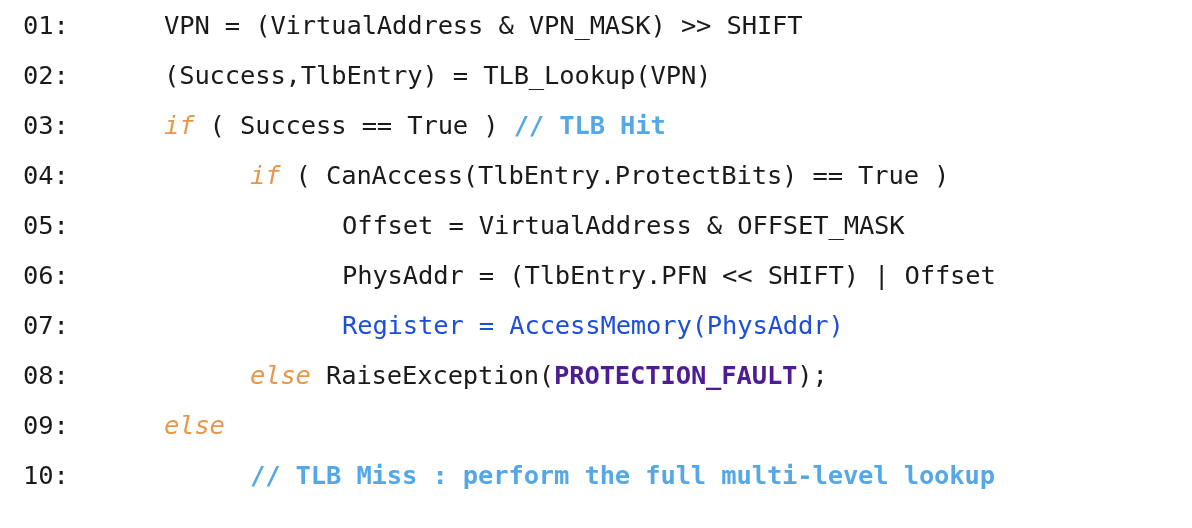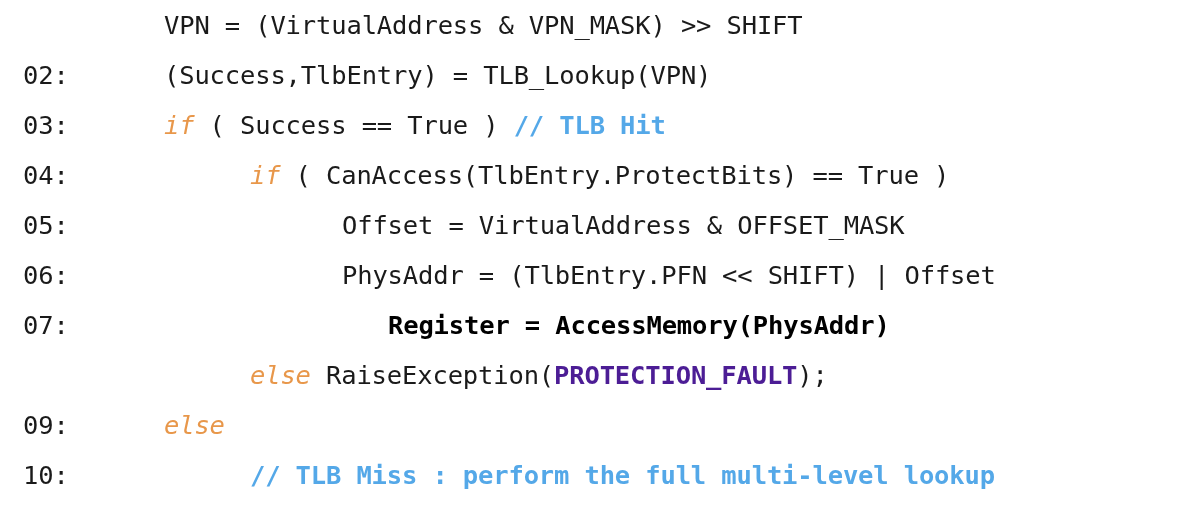--- a/index.html
+++ b/index.html
@@ -52,29 +52,29 @@
   
   .indent-0 { padding-left: 0px; }
   .indent-2 { padding-left: 86px; }
   .indent-4 { padding-left: 178px; text-align: center; }
 
   
   .tok-plain   { color: #1a1a1a; }
   .tok-keyword { color: #e8974a; font-style: italic; }
   .tok-comment { color: #54a8e8; font-weight: bold; margin-top: 12px; }
   .tok-error   { color: #4c1d95; font-weight: bold; }
-  .tok-strong  { color: #000000; font-weight: bold; margin-left: 46px; }
+  .tok-strong  { color: #1d4ed8; font-weight: normal; }
 </style>
 </head>
 <body>
 
 <div id="code-listing" style="background: rgb(255, 255, 255);">
-    <div class="code-line"><span class="line-code indent-0"><span class="tok-plain">VPN = (VirtualAddress &amp; VPN_MASK) &gt;&gt; SHIFT</span></span></div>
+    <div class="code-line"><span class="line-number">01:</span><span class="line-code indent-0"><span class="tok-plain">VPN = (VirtualAddress &amp; VPN_MASK) &gt;&gt; SHIFT</span></span></div>
     <div class="code-line"><span class="line-number">02:</span><span class="line-code indent-0"><span class="tok-plain">(Success,TlbEntry) = TLB_Lookup(VPN)</span></span></div>
     <div class="code-line"><span class="line-number">03:</span><span class="line-code indent-0"><span class="tok-keyword">if</span><span class="tok-plain"> ( Success == True ) </span><span class="tok-comment">// TLB Hit</span></span></div>
     <div class="code-line"><span class="line-number">04:</span><span class="line-code indent-2"><span class="tok-keyword">if</span><span class="tok-plain"> ( CanAccess(TlbEntry.ProtectBits) == True )</span></span></div>
     <div class="code-line"><span class="line-number">05:</span><span class="line-code indent-4"><span class="tok-plain">Offset = VirtualAddress &amp; OFFSET_MASK</span></span></div>
     <div class="code-line"><span class="line-number">06:</span><span class="line-code indent-4"><span class="tok-plain">PhysAddr = (TlbEntry.PFN &lt;&lt; SHIFT) | Offset</span></span></div>
     <div class="code-line"><span class="line-number">07:</span><span class="line-code indent-4"><span class="tok-strong">Register = AccessMemory(PhysAddr)</span></span></div>
-    <div class="code-line"><span class="line-code indent-2"><span class="tok-keyword">else</span><span class="tok-plain"> RaiseException(</span><span class="tok-error">PROTECTION_FAULT</span><span class="tok-plain">);</span></span></div>
+    <div class="code-line"><span class="line-number">08:</span><span class="line-code indent-2"><span class="tok-keyword">else</span><span class="tok-plain"> RaiseException(</span><span class="tok-error">PROTECTION_FAULT</span><span class="tok-plain">);</span></span></div>
     <div class="code-line"><span class="line-number">09:</span><span class="line-code indent-0"><span class="tok-keyword">else</span></span></div>
     <div class="code-line"><span class="line-number">10:</span><span class="line-code indent-2"><span class="tok-comment">// TLB Miss : perform the full multi-level lookup</span></span></div>
   </div>
 
 </body></html>

